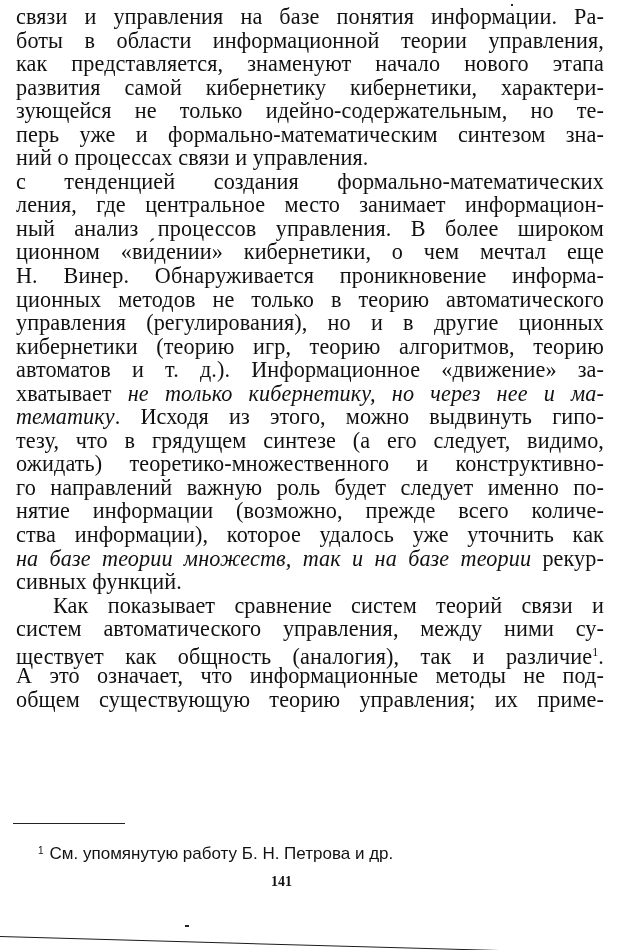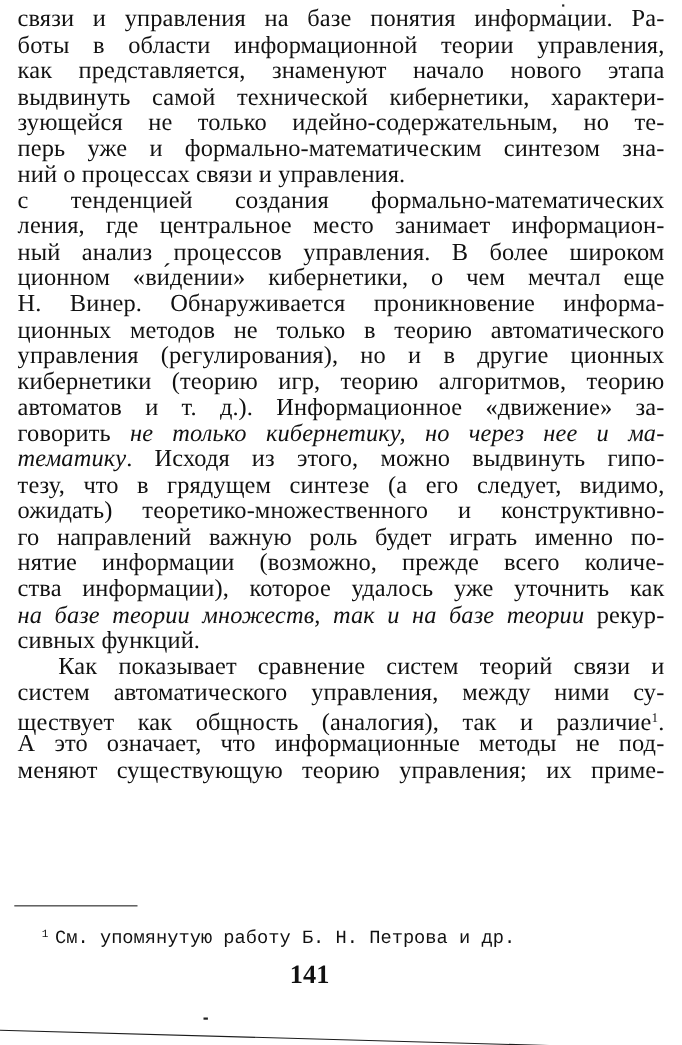--- a/index.html
+++ b/index.html
@@ -19,77 +19,77 @@
   .line { display: block; text-align: justify; text-align-last: justify; white-space: nowrap; height: 23.55px; }
   .line.last { text-align-last: left; }
   .line.indent { padding-left: 37px; }
   .it { font-style: italic; }
   .fn-rule {
     position: absolute; left: 13px; top: 823px; width: 112px; height: 0;
     border-top: 1.5px solid #222;
   }
   .footnote {
     position: absolute; left: 38px; top: 840px;
-    font-family: Liberation Mono, monospace;
+    font-family: Liberation Sans, sans-serif;
     font-size: 17px; line-height: 22px; white-space: nowrap;
   }
   .footnote sup { font-size: 10px; vertical-align: 5px; margin-right: 6px; }
   .page-number {
     position: absolute; left: 0; width: 563px; top: 874px; text-align: center;
     font-family: "Liberation Serif", "DejaVu Serif", serif;
-    font-size: 24px; font-weight: bold;
+    font-size: 14px; font-weight: bold;
   }
   .bottom-rule {
     position: absolute; left: -2px; top: 936px; width: 626px; height: 0;
     border-top: 1.6px solid #1c1c1c;
     transform: rotate(1.6deg); transform-origin: left center;
   }
   .speck { position: absolute; background: #222; }
   sup.ref { font-size: 12px; vertical-align: 8px; }
 </style>
 </head>
 <body>
 
 <div class="page">
   <div class="body-text" id="body-text">
       <div class="para">
         <span class="line"><span>связи и управления на базе понятия информации. Ра-</span></span>
         <span class="line"><span>боты в области информационной теории управления,</span></span>
         <span class="line"><span>как представляется, знаменуют начало нового этапа</span></span>
-        <span class="line"><span>выдвинуть самой технической кибернетики, характери-</span></span>
+        <span class="line"><span>развития самой кибернетику кибернетики, характери-</span></span>
         <span class="line"><span>зующейся не только идейно-содержательным, но те-</span></span>
         <span class="line"><span>перь уже и формально-математическим синтезом зна-</span></span>
         <span class="line last"><span>ний о процессах связи и управления.</span></span>
       </div>
       <div class="para">
         <span class="line"><span>с тенденцией создания формально-математических</span></span>
         <span class="line"><span>ления, где центральное место занимает информацион-</span></span>
         <span class="line"><span>ный анализ процессов управления. В более широком</span></span>
         <span class="line"><span>ционном «ви́дении» кибернетики, о чем мечтал еще</span></span>
         <span class="line"><span>Н. Винер. Обнаруживается проникновение информа-</span></span>
         <span class="line"><span>ционных методов не только в теорию автоматического</span></span>
         <span class="line"><span>управления (регулирования), но и в другие ционных</span></span>
         <span class="line"><span>кибернетики (теорию игр, теорию алгоритмов, теорию</span></span>
         <span class="line"><span>автоматов и т. д.). Информационное «движение» за-</span></span>
-        <span class="line"><span>говорить </span><span class="it">не только кибернетику, но через нее и ма-</span></span>
+        <span class="line"><span>хватывает </span><span class="it">не только кибернетику, но через нее и ма-</span></span>
         <span class="line"><span class="it">тематику</span><span>. Исходя из этого, можно выдвинуть гипо-</span></span>
         <span class="line"><span>тезу, что в грядущем синтезе (а его следует, видимо,</span></span>
         <span class="line"><span>ожидать) теоретико-множественного и конструктивно-</span></span>
-        <span class="line"><span>го направлений важную роль будет играть именно по-</span></span>
+        <span class="line"><span>го направлений важную роль будет следует именно по-</span></span>
         <span class="line"><span>нятие информации (возможно, прежде всего количе-</span></span>
         <span class="line"><span>ства информации), которое удалось уже уточнить как</span></span>
         <span class="line"><span class="it">на базе теории множеств, так и на базе теории</span><span> рекур-</span></span>
         <span class="line last"><span>сивных функций.</span></span>
       </div>
       <div class="para">
         <span class="line indent"><span>Как показывает сравнение систем теорий связи и</span></span>
         <span class="line"><span>систем автоматического управления, между ними су-</span></span>
         <span class="line"><span>ществует как общность (аналогия), так и различие</span><sup class="ref">1</sup><span>.</span></span>
         <span class="line"><span>А это означает, что информационные методы не под-</span></span>
-        <span class="line"><span>меняют существующую теорию управления; их приме-</span></span>
+        <span class="line"><span>общем существующую теорию управления; их приме-</span></span>
       </div>
     </div>
   <div class="fn-rule"></div>
   <div class="footnote">
     <sup>1</sup><span>См. упомянутую работу Б. Н. Петрова и др.</span>
   </div>
   <div class="page-number">141</div>
   <div class="speck" style="left:511px;top:4px;width:2px;height:2px;"></div>
   <div class="speck" style="left:185px;top:925px;width:4px;height:1.5px;"></div>
   <div class="bottom-rule"></div>

